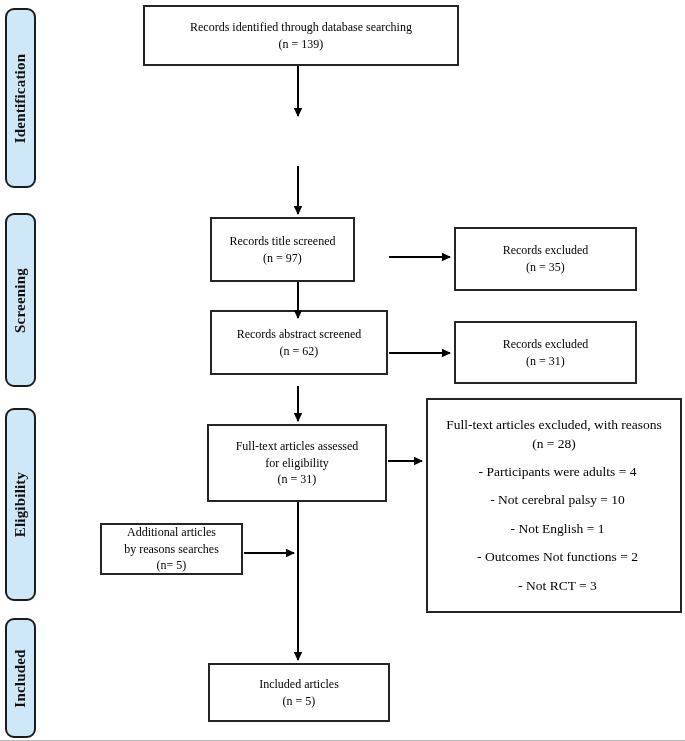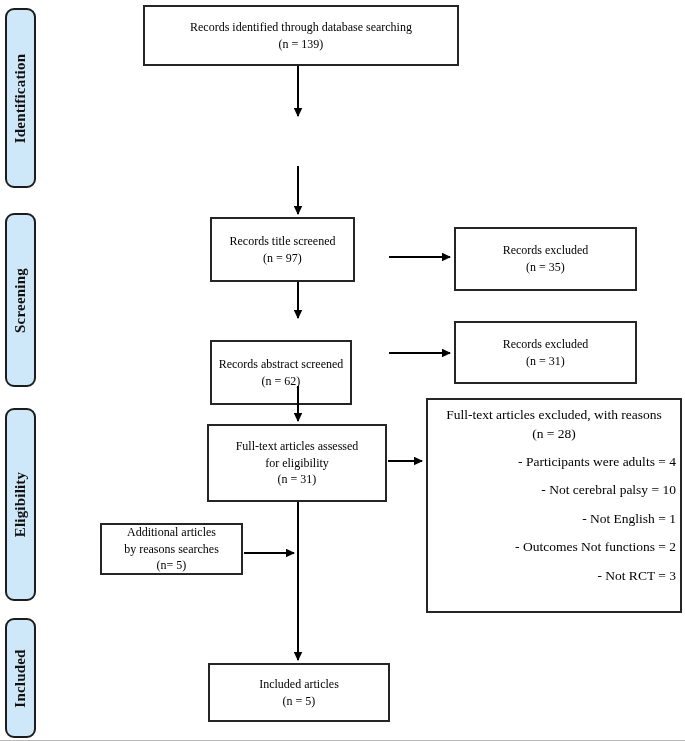--- a/index.html
+++ b/index.html
@@ -53,29 +53,29 @@
   }
   .fbox .bline { display: block; }
   
   .reasons-box {
     position: absolute;
     background: #ffffff;
     border: 2px solid #252525;
     box-sizing: border-box;
     font-size: 13.5px;
     color: #000;
-    padding: 6px 4px 4px 4px;
+    padding: 16px 4px 4px 4px;
   }
   .reasons-title {
     text-align: center;
     line-height: 1.4;
     margin-bottom: 10px;
   }
   .reason-item {
-    text-align: right;
+    text-align: center;
     padding-left: 7px;
     margin-bottom: 13px;
     line-height: 1.15;
   }
   svg.arrows {
     position: absolute;
     top: 0;
     left: 0;
     pointer-events: none;
   }
@@ -115,21 +115,21 @@
   <div class="fbox" style="left:210px;top:217px;width:145px;height:65px">
     <span class="bline">Records title screened</span>
     <span class="bline">(n = 97)</span>
   </div>
 
   <div class="fbox" style="left:454px;top:227px;width:183px;height:64px">
     <span class="bline">Records excluded</span>
     <span class="bline">(n = 35)</span>
   </div>
 
-  <div class="fbox" style="left:210px;top:340px;width:142px;height:65px">
+  <div class="fbox" style="left:210px;top:310px;width:178px;height:65px">
     <span class="bline">Records abstract screened</span>
     <span class="bline">(n = 62)</span>
   </div>
 
   <div class="fbox" style="left:454px;top:321px;width:183px;height:63px">
     <span class="bline">Records excluded</span>
     <span class="bline">(n = 31)</span>
   </div>
 
   <div class="fbox" style="left:207px;top:424px;width:180px;height:78px">

